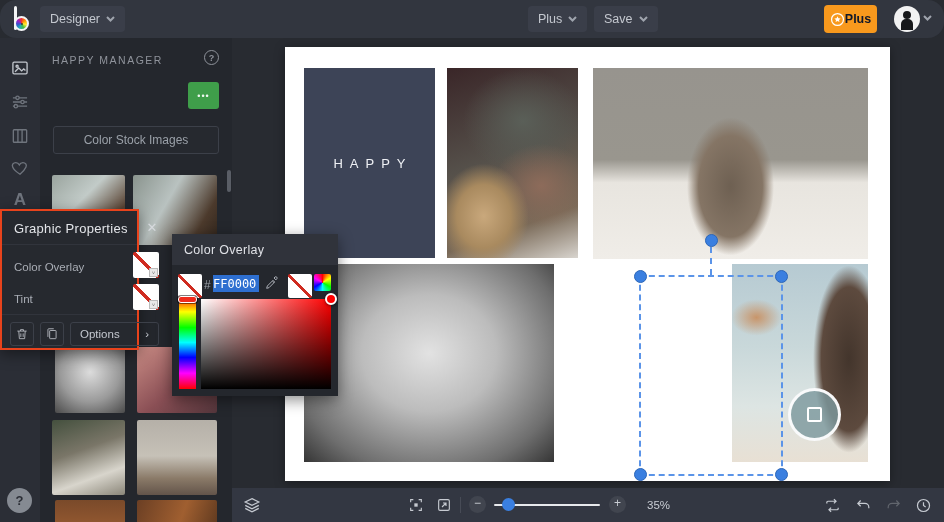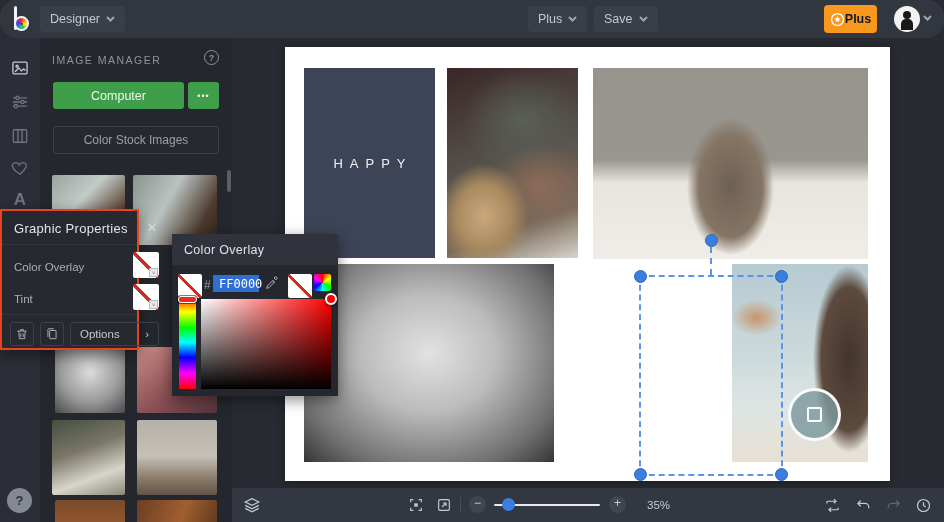--- a/index.html
+++ b/index.html
@@ -127,21 +127,21 @@
   .cp-head { position:absolute; left:0; top:0; width:100%; height:31px;
     background:#30333b; color:#dfe1e6; font-size:12.5px; display:flex;
     align-items:center; padding-left:12px; letter-spacing:.3px; }
   .cp-none { position:absolute; width:24px; height:24px; background:#fff;
     border-radius:2px; cursor:pointer;
     background-image:linear-gradient(to top right,transparent 45%,#cf2b20 45%,#cf2b20 54%,transparent 54%); }
   .cp-hash { position:absolute; left:32px; top:44px; color:#9aa0a8; font-size:12px; }
   .cp-hex { position:absolute; left:41px; top:41px; width:46px; height:17px;
     background:#2e6fd0; color:#fff; font-size:12px;
     font-family:"DejaVu Sans Mono", monospace; display:flex; align-items:center;
-    padding-left:6px; cursor:text; }
+    padding-left:0; cursor:text; }
   .cp-dropper { position:absolute; left:92px; top:41px; width:18px; height:18px;
     color:#a9adb5; cursor:pointer; }
   .cp-dropper svg { stroke:currentColor; fill:none; stroke-width:1.5; }
   .cp-rainbow { position:absolute; left:142px; top:40px; width:17px; height:17px;
     border-radius:2px; cursor:pointer;
     background:conic-gradient(#f00,#ff0,#0f0,#0ff,#00f,#f0f,#f00); }
   .cp-hue { position:absolute; left:7px; top:62px; width:17px; height:93px;
     cursor:pointer;
     background:linear-gradient(#f00 0%,#ff0 17%,#0f0 34%,#0ff 50%,#00f 66%,#f0f 83%,#f00 100%); }
   .cp-hue-handle { position:absolute; left:-1px; top:0; width:19px; height:7px;
@@ -297,26 +297,23 @@
     </div>
     <div class="nav-ico" style="top:150px">
       <span class="nav-a">A</span>
     </div>
     <div class="help-fab">
       <span>?</span>
     </div>
   </nav>
 
   <aside class="panel">
-    <div class="panel-title">IMAGE MANAGER</div>
+    <div class="panel-title">HAPPY MANAGER</div>
     <div class="panel-help">
       <span>?</span>
-    </div>
-    <div class="btn-computer">
-      <span>Computer</span>
     </div>
     <div class="btn-more">
       <span>•••</span>
     </div>
     <div class="btn-search">
       <span>Color Stock Images</span>
     </div>
 
     <div class="thumb t-beach1"></div>
     <div class="thumb t-beach2"></div>

